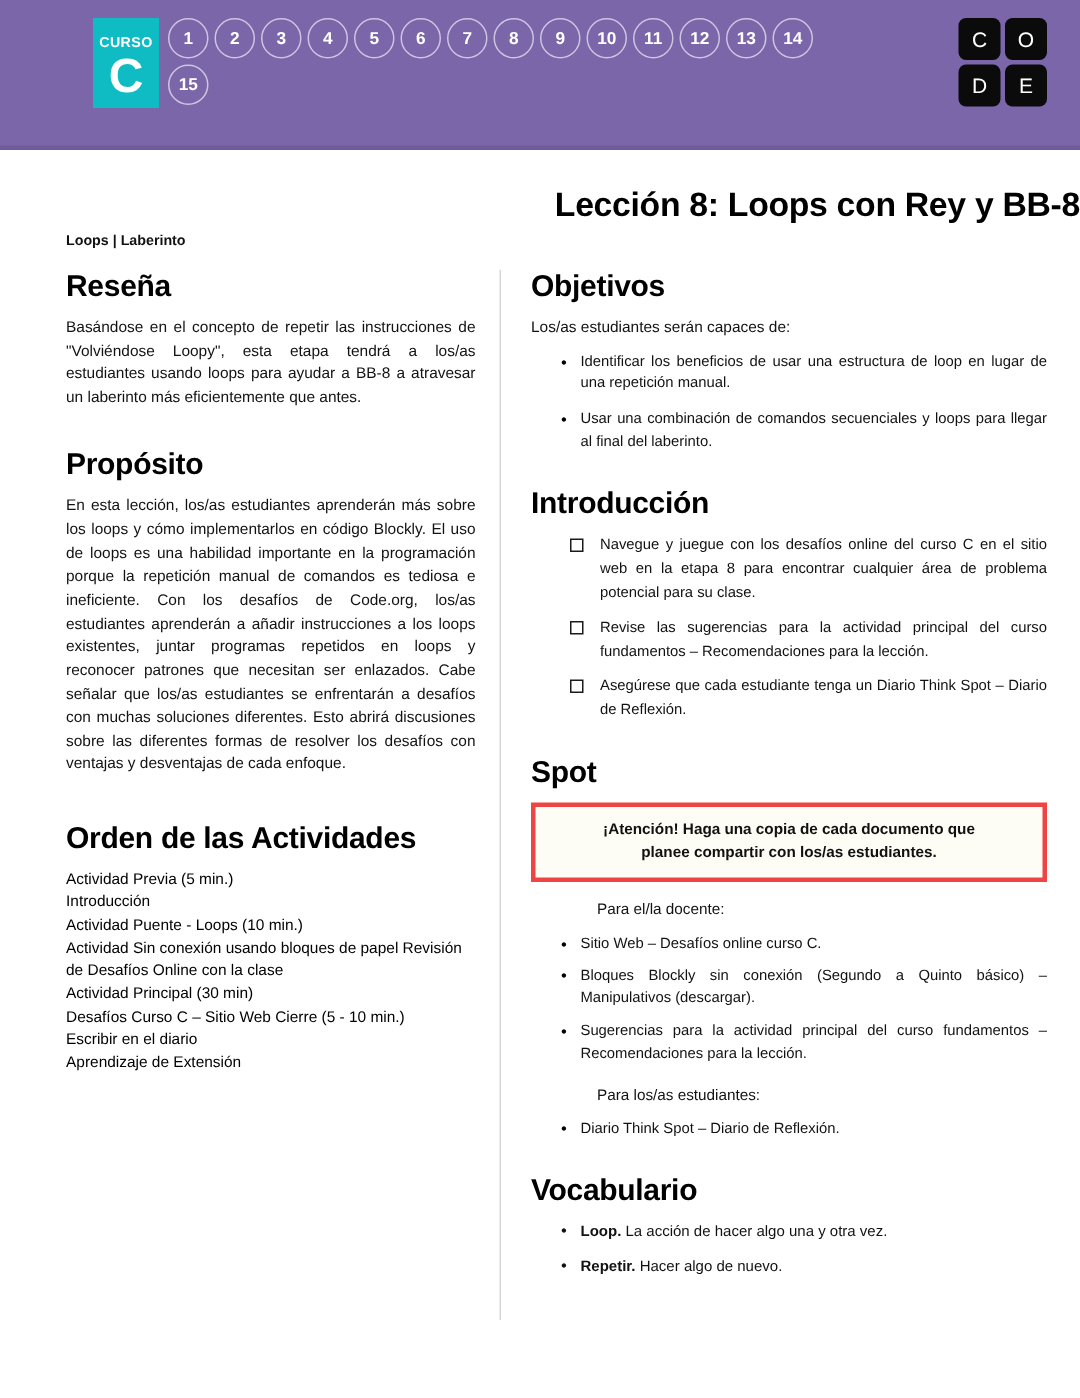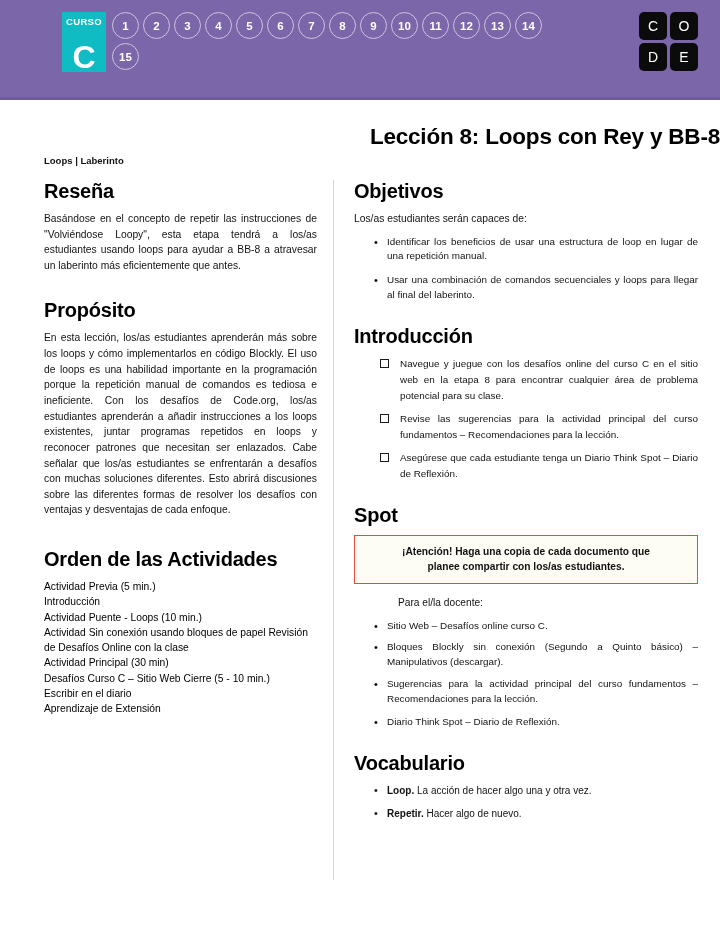--- a/index.html
+++ b/index.html
@@ -33,21 +33,21 @@
     align-items: flex-start;
   }
   
   .course-badge {
     width: 44px;
     height: 60px;
     background: #10bcc4;
     display: flex;
     flex-direction: column;
     align-items: center;
-    justify-content: space-between;
+    justify-content: center;
     padding-top: 5px;
     flex: 0 0 auto;
   }
   .course-badge .curso-word {
     color: #fff;
     font-size: 9.5px;
     font-weight: bold;
     letter-spacing: 0.3px;
     line-height: 1;
   }
@@ -226,21 +226,21 @@
     left: 0;
     top: 3px;
     width: 7px;
     height: 7px;
     border: 1.2px solid #1a1a1a;
     background: transparent;
   }
 
   
   .attention-box {
-    border: 1px solid #ef4444;
+    border: 3px solid #ef4444;
     background: #fefdf5;
     padding: 9px 12px;
     margin-top: 6px;
     text-align: center;
   }
   .attention-box .line {
     font-size: 10.2px;
     font-weight: bold;
     line-height: 1.42;
     color: #111;
@@ -382,20 +382,21 @@
         <div class="line">planee compartir con los/as estudiantes.</div>
       </div>
 
       <p class="lead-line first">Para el/la docente:</p>
       <ul class="bullets tight">
         <li>Sitio Web – Desafíos online curso C.</li>
         <li>Bloques Blockly sin conexión (Segundo a Quinto básico) – Manipulativos (descargar).</li>
         <li>Sugerencias para la actividad principal del curso fundamentos – Recomendaciones para la lección.</li>
       </ul>
 
+      <p class="lead-line">Para los/as estudiantes:</p>
       <ul class="bullets tight">
         <li>Diario Think Spot – Diario de Reflexión.</li>
       </ul>
     </section>
 
     <section class="space-top-md">
       <h2 class="sec">Vocabulario</h2>
       <ul class="vocab">
         <li>
           <span class="term">Loop.</span><span> La acción de hacer algo una y otra vez.</span>

